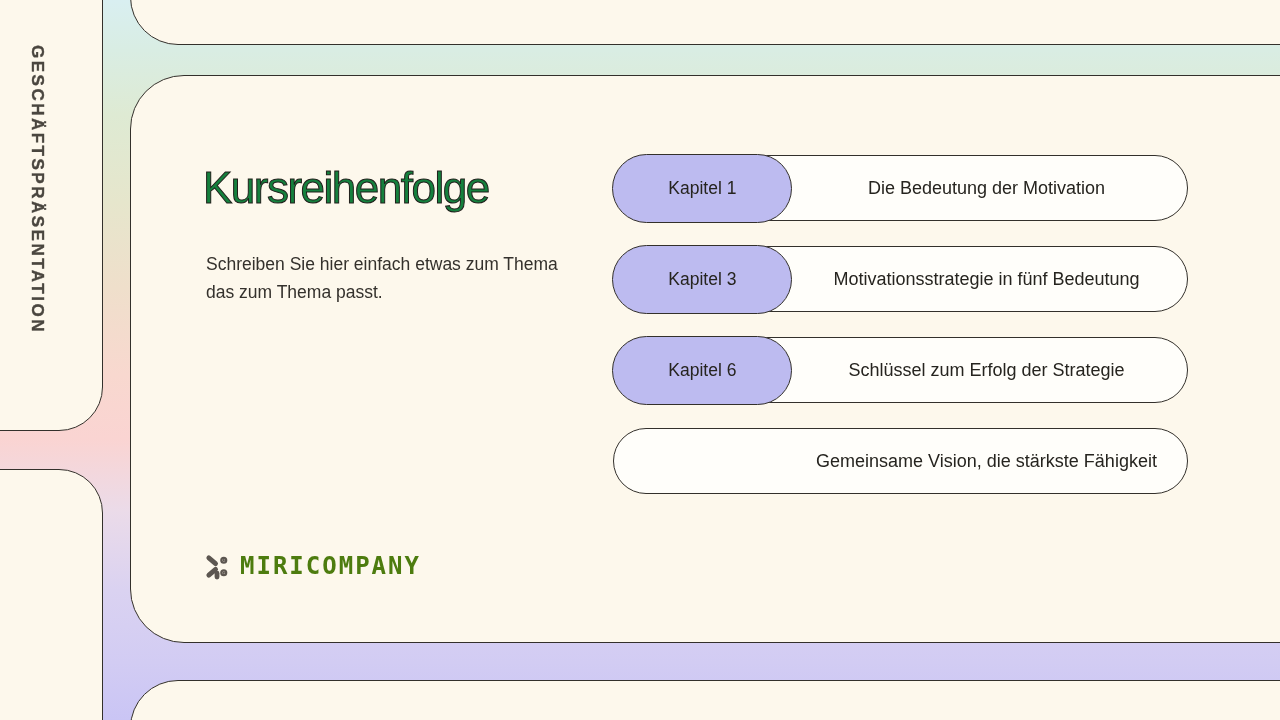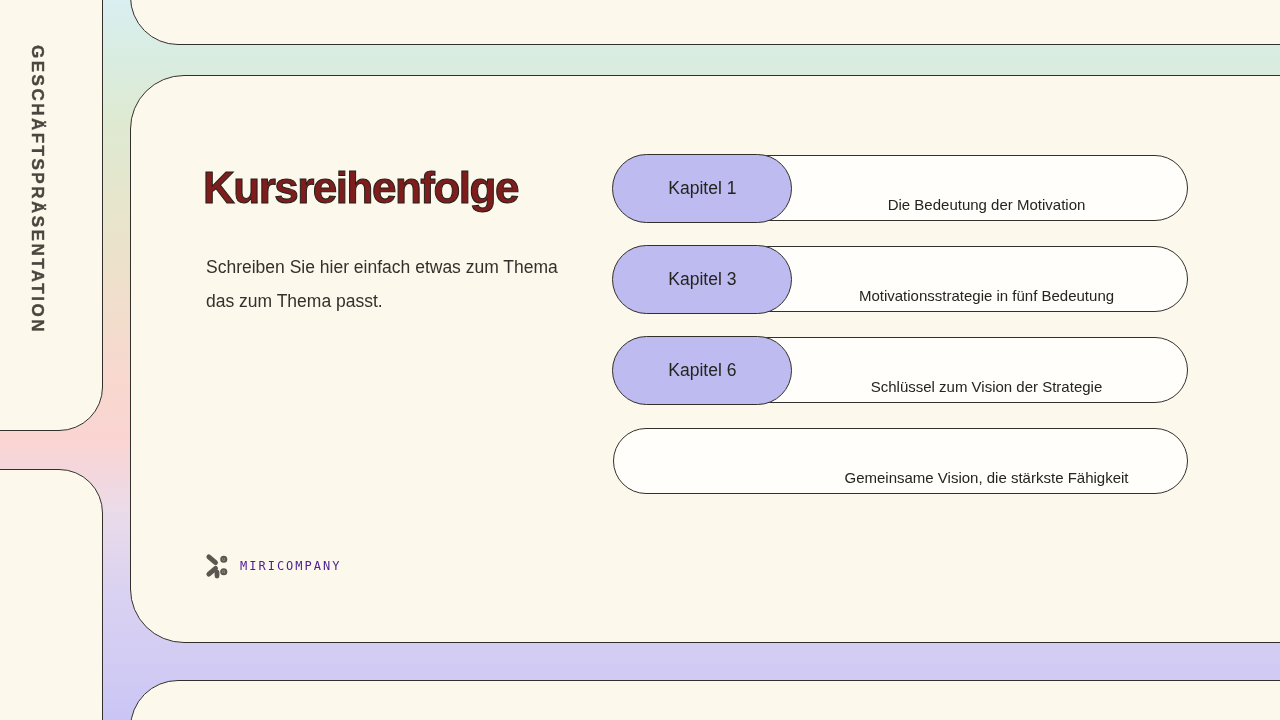--- a/index.html
+++ b/index.html
@@ -81,32 +81,32 @@
     border-radius: 48px;
   }
 
   
   .slide-title {
     position: absolute;
     left: 72px;
     top: 90px;
     font-size: 44px;
     line-height: 1;
-    font-weight: bold;
+    font-weight: normal;
     letter-spacing: -1.5px;
-    color: #7f1d1d;
+    color: #15803d;
     -webkit-text-stroke: 1px #1f1d1a;
   }
   .slide-subtitle {
     position: absolute;
     left: 75px;
     top: 174px;
     width: 368px;
     font-size: 17.5px;
-    line-height: 34px;
+    line-height: 28px;
     color: #34312c;
   }
 
   .chapters {
     position: absolute;
     left: 482px;
     top: 79px;
     width: 575px;
     display: flex;
     flex-direction: column;
@@ -134,45 +134,45 @@
     justify-content: center;
   }
   .chapter-pill span {
     font-size: 17.5px;
     color: #26241f;
   }
   .chapter-title {
     position: absolute;
     left: 180px;
     right: 8px;
-    top: 16px;
+    top: 0;
     height: 100%;
     display: flex;
     align-items: center;
     justify-content: center;
-    font-size: 15px;
+    font-size: 18px;
     color: #26241f;
     white-space: nowrap;
   }
 
   
   .logo {
     position: absolute;
     left: 73px;
     top: 476px;
     display: flex;
     align-items: center;
     gap: 9px;
   }
   .logo-text {
     font-family: "DejaVu Sans Mono", monospace;
-    font-size: 12px;
-    font-weight: normal;
+    font-size: 24px;
+    font-weight: bold;
     letter-spacing: 2px;
-    color: #4c1d95;
+    color: #4d7c0f;
   }
 </style>
 </head>
 <body>
 
 <div class="stage">
 
   <div class="card card-prev"></div>
   <div class="card card-next"></div>
 
@@ -200,21 +200,21 @@
         <div class="chapter-pill">
           <span>Kapitel 3</span>
         </div>
         <div class="chapter-title">Motivationsstrategie in fünf Bedeutung</div>
       </div>
 
       <div class="chapter-row">
         <div class="chapter-pill">
           <span>Kapitel 6</span>
         </div>
-        <div class="chapter-title">Schlüssel zum Vision der Strategie</div>
+        <div class="chapter-title">Schlüssel zum Erfolg der Strategie</div>
       </div>
 
       <div class="chapter-row">
         <div class="chapter-title">Gemeinsame Vision, die stärkste Fähigkeit</div>
       </div>
 
     </div>
 
     <div class="logo">
       <svg width="27" height="27" viewBox="0 0 28 28">

